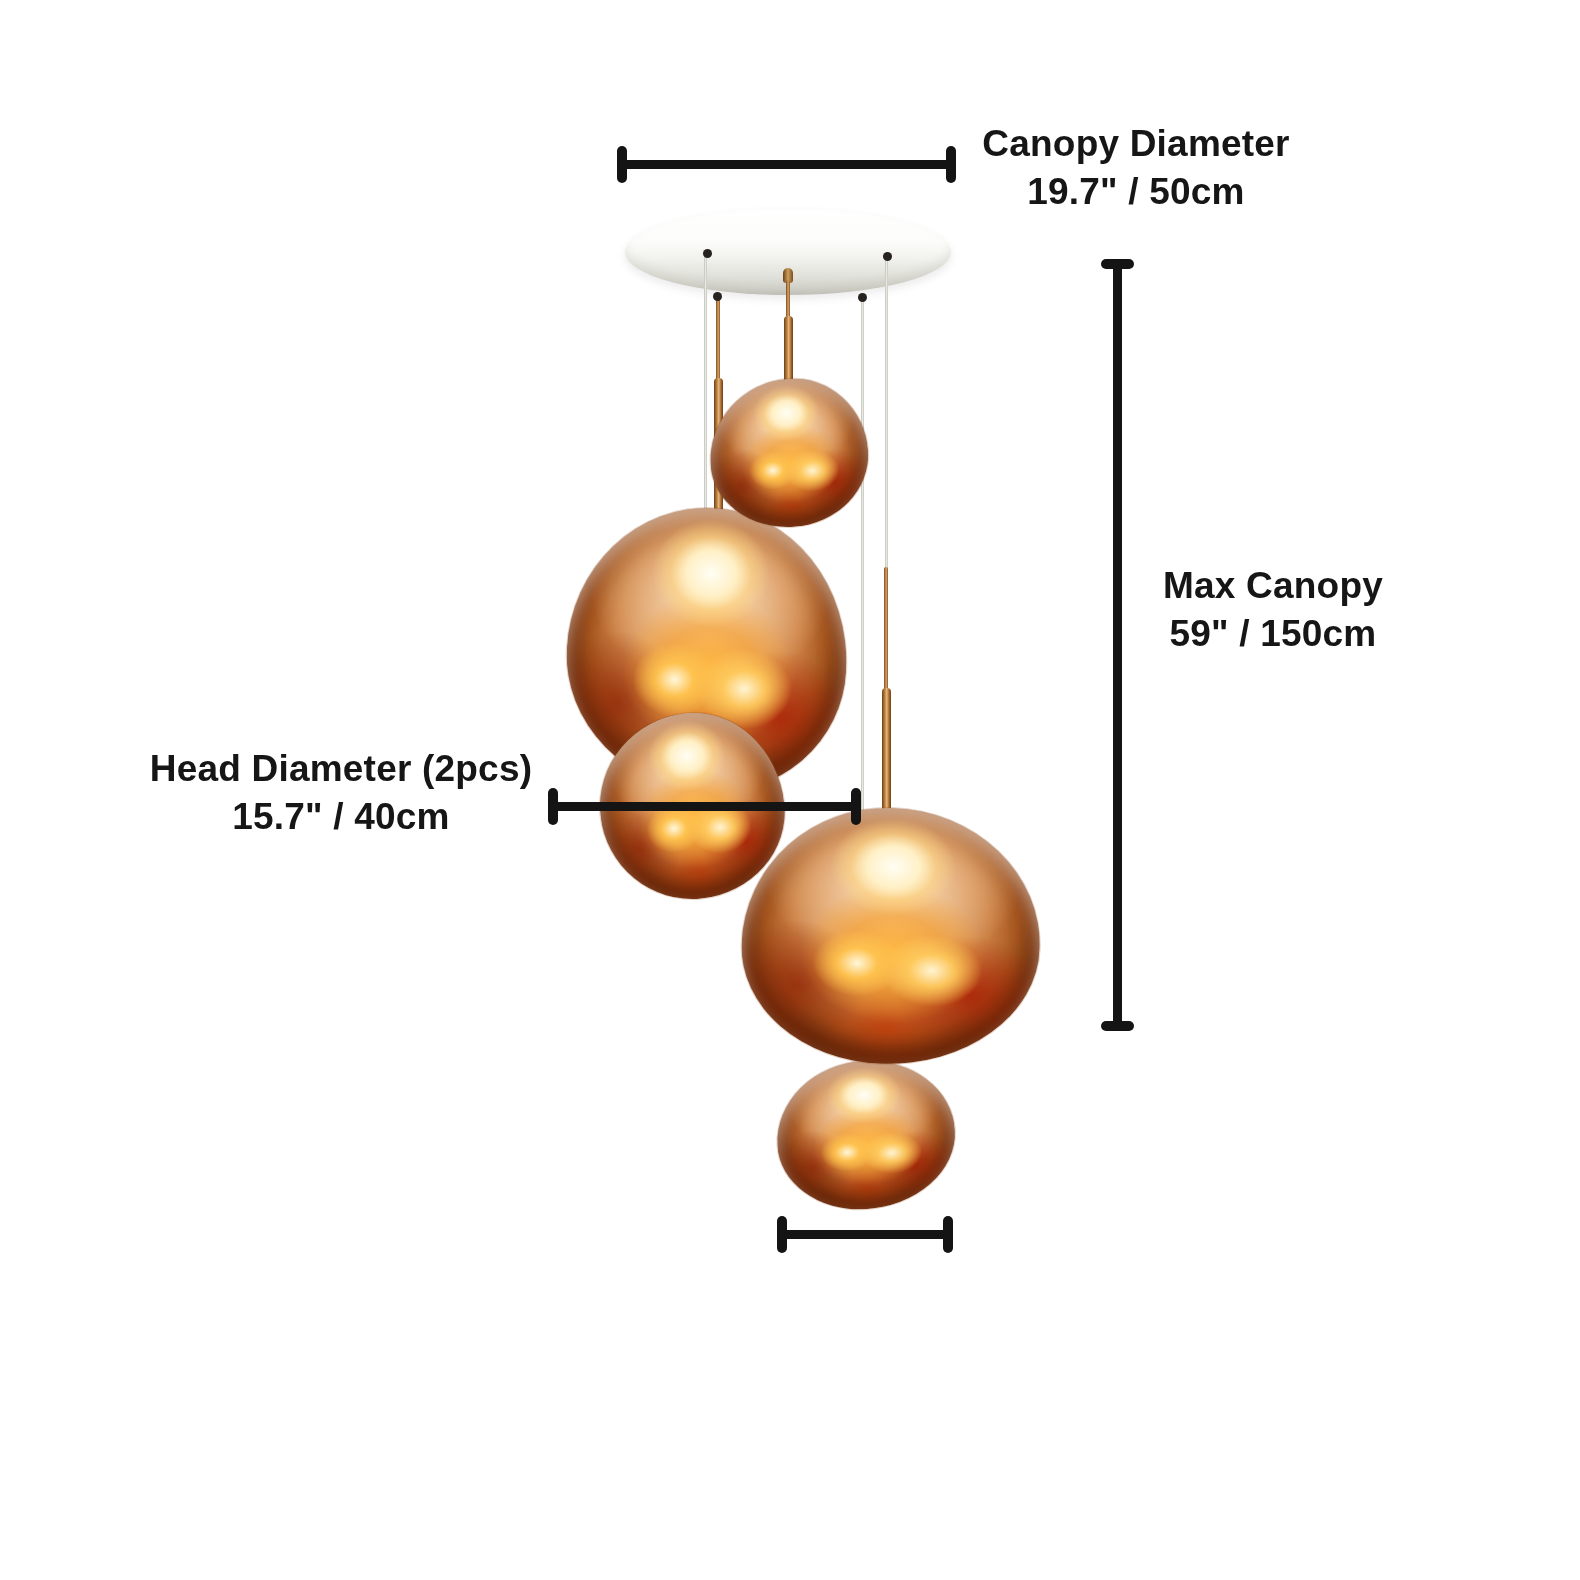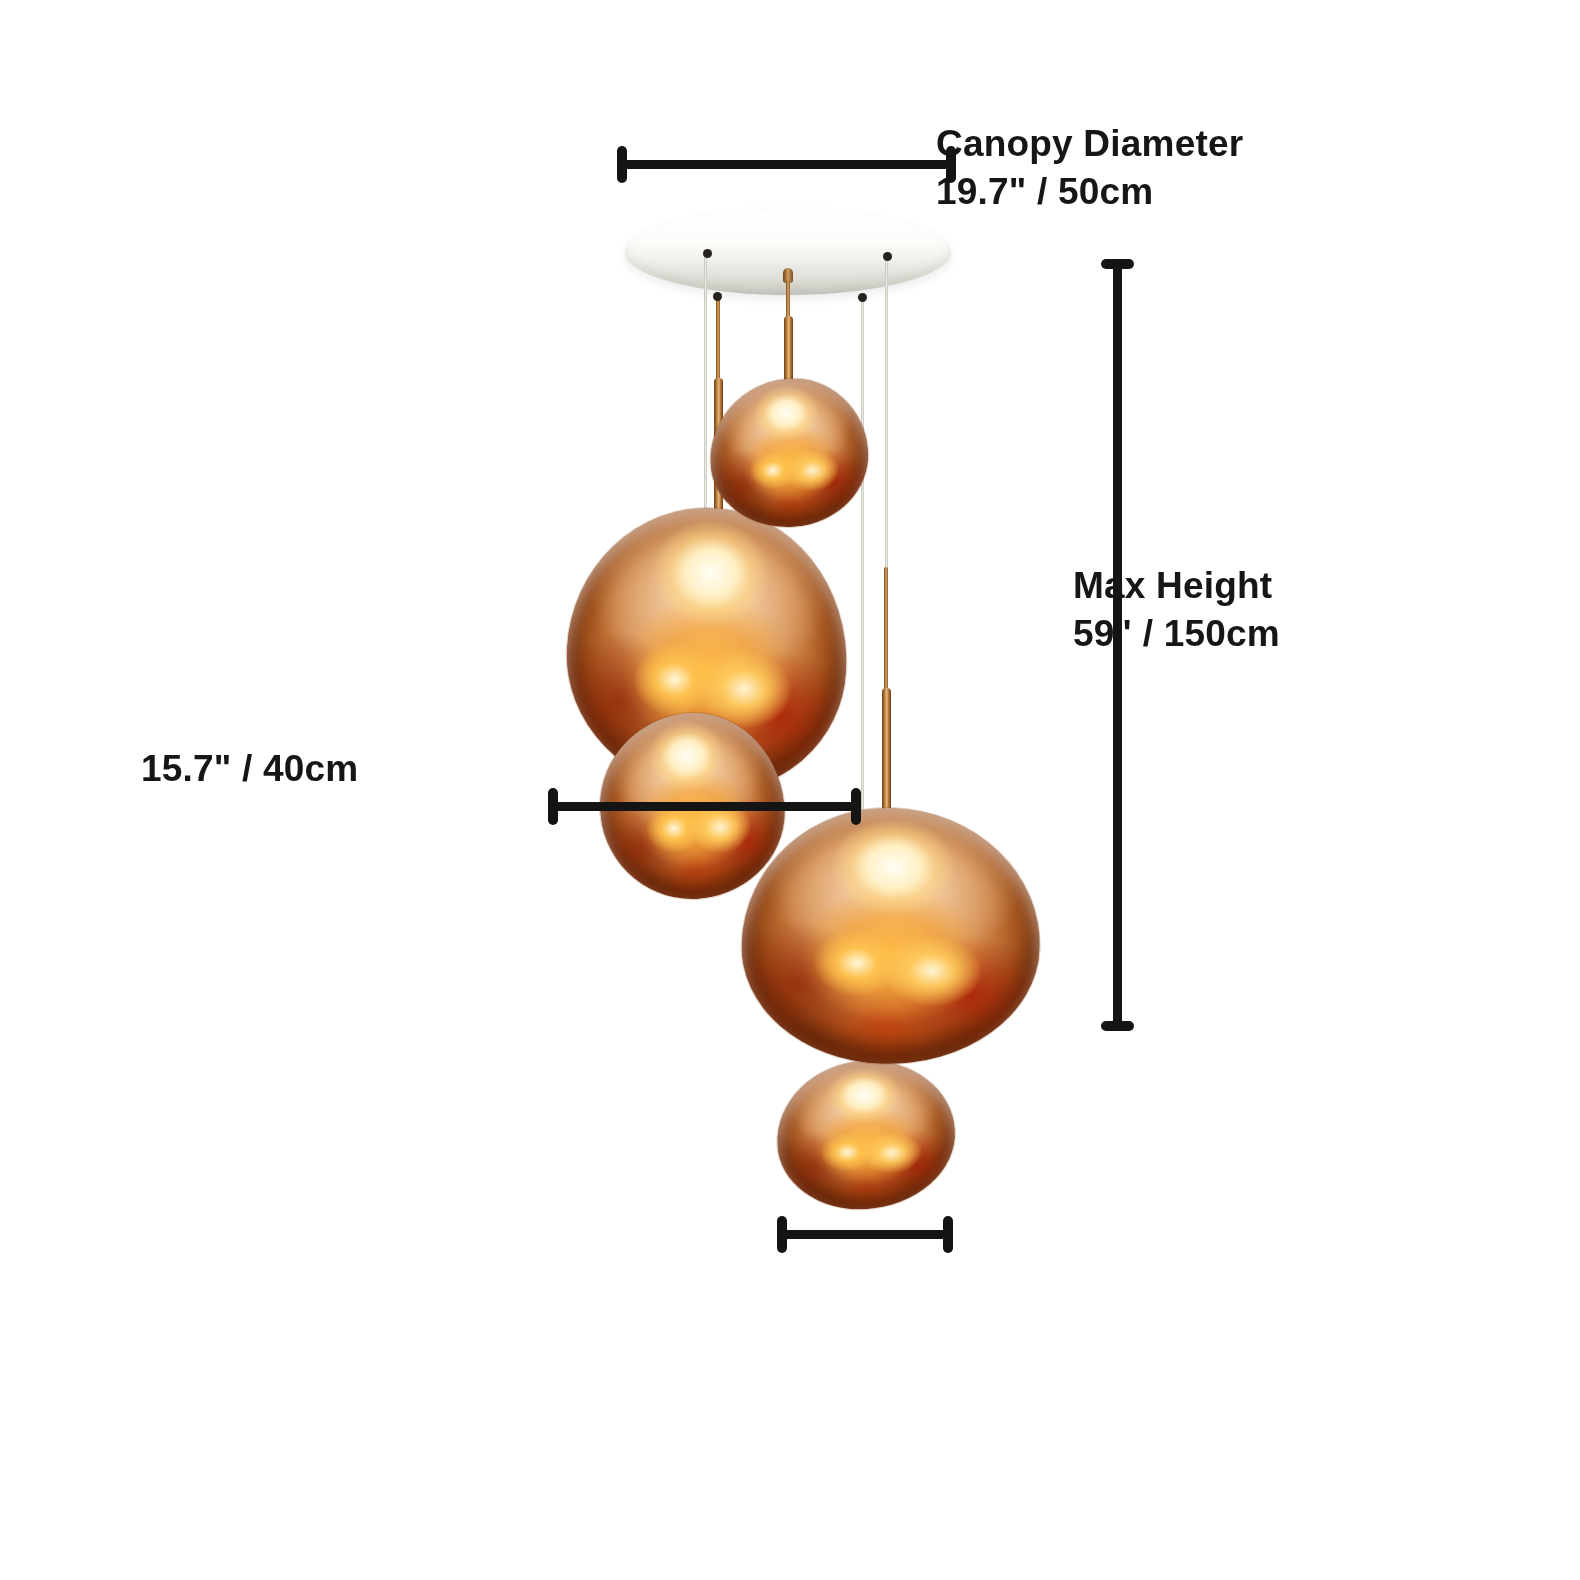--- a/index.html
+++ b/index.html
@@ -78,21 +78,21 @@
   .dim-v .cap-t{position:absolute;left:0;top:0;width:33px;height:10px;background:#141414;border-radius:5px;}
   .dim-v .cap-b{position:absolute;left:0;bottom:0;width:33px;height:10px;background:#141414;border-radius:5px;}
 
   .dim-top{left:617px;top:146px;width:339px;height:37px;}
   .dim-mid{left:548px;top:788px;width:313px;height:37px;}
   .dim-bot{left:777px;top:1216px;width:176px;height:37px;}
   .dim-height{left:1101px;top:259px;width:33px;height:772px;}
 
   
   .label{
-    position:absolute;z-index:10;width:400px;
+    position:absolute;z-index:10;width:400px;text-align:center;
     color:#161616;font-size:37px;font-weight:700;line-height:48px;letter-spacing:.2px;
   }
   .lbl-canopy{left:936px;top:120px;}
   .lbl-height{left:1073px;top:562px;}
   .lbl-head2{left:141px;top:745px;}
   .lbl-head3{left:971px;top:1158px;}
 </style>
 </head>
 <body>
 
@@ -140,20 +140,21 @@
     <div class="cap-t"></div>
     <div class="bar-v"></div>
     <div class="cap-b"></div>
   </div>
 
   <div class="label lbl-canopy">
     <div>Canopy Diameter</div>
     <div>19.7" / 50cm</div>
   </div>
   <div class="label lbl-height">
-    <div>Max Height</div>
+    <div>Max Canopy</div>
     <div>59" / 150cm</div>
   </div>
   <div class="label lbl-head2">
+    <div>Head Diameter (2pcs)</div>
     <div>15.7" / 40cm</div>
   </div>
 
 </div>
 
 </body></html>

